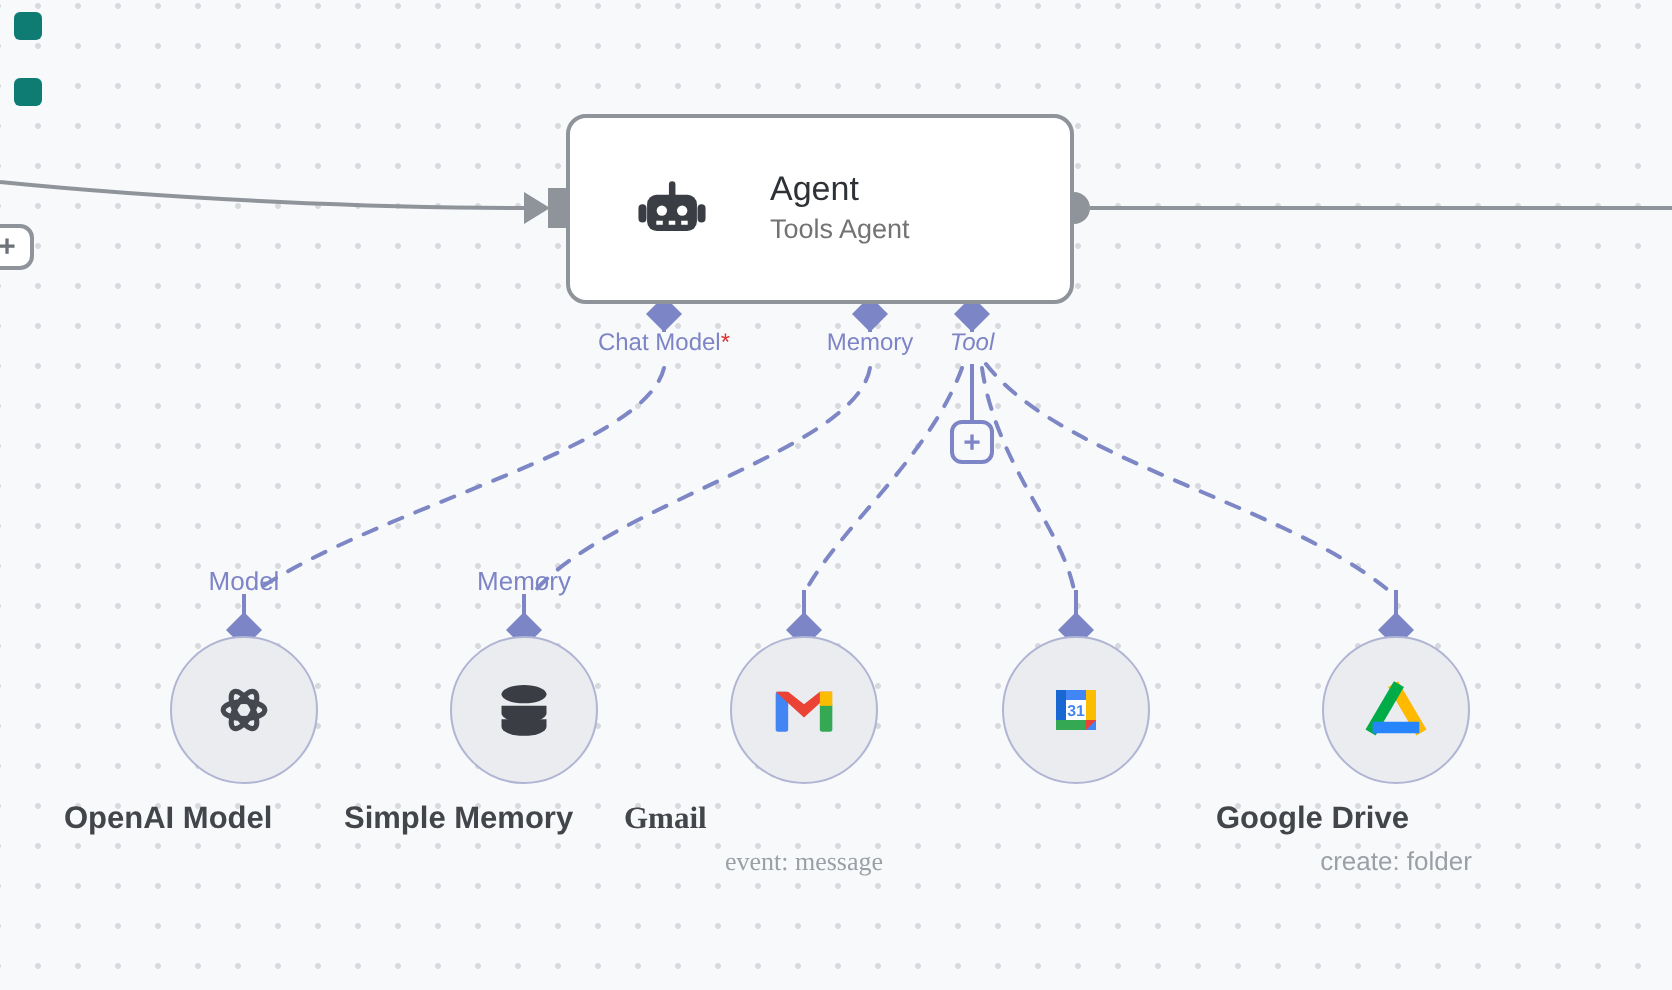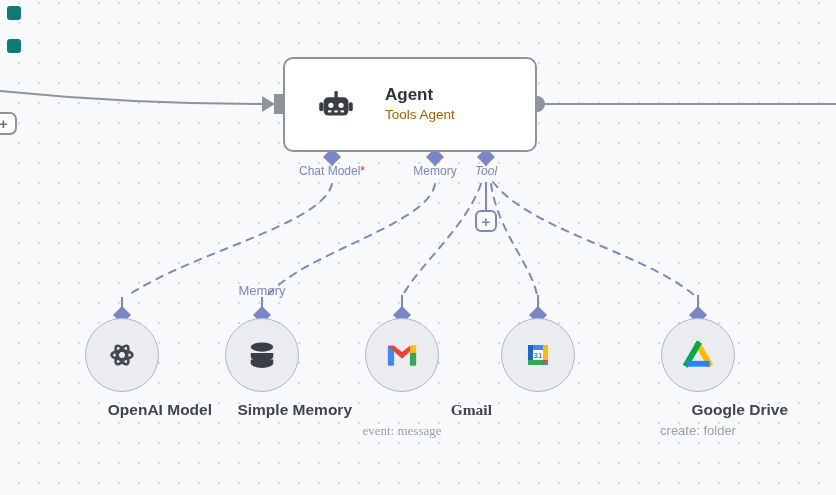--- a/index.html
+++ b/index.html
@@ -21,22 +21,22 @@
   .teal-chip{position:absolute;width:14px;height:14px;border-radius:3px;background:#0e7c72;}
 
   
   .agent-node{
     position:absolute;left:283px;top:57px;width:254px;height:95px;
     background:#ffffff;border:2px solid #8f949b;border-radius:10px;
     box-sizing:border-box;display:flex;align-items:center;
   }
   .agent-icon{margin-left:28px;flex:0 0 auto;}
   .agent-text{margin-left:26px;display:flex;flex-direction:column;gap:4px;}
-  .agent-title{font-size:17px;font-weight:bold;color:#2e3237;line-height:1.1;}
-  .agent-subtitle{font-size:13.5px;color:#a16207;line-height:1.1;}
+  .agent-title{font-size:17px;font-weight:normal;color:#2e3237;line-height:1.1;}
+  .agent-subtitle{font-size:13.5px;color:#737373;line-height:1.1;}
 
   
   .edge-plus{
     position:absolute;left:-10px;top:112px;width:27px;height:23px;
     background:#ffffff;border:2px solid #8f949b;border-radius:7px;
     box-sizing:border-box;color:#6d7277;font-size:15px;font-weight:bold;
     display:flex;align-items:center;justify-content:center;line-height:1;
   }
   
   .tool-plus{
@@ -56,21 +56,21 @@
   .sub-circle{
     position:absolute;left:43px;top:34px;width:74px;height:74px;border-radius:50%;
     background:#ebecf0;border:1.7px solid #b0b5d4;box-sizing:border-box;
     display:flex;align-items:center;justify-content:center;
   }
   .sub-port-label{
     position:absolute;left:0;top:0;width:160px;text-align:center;
     font-size:13px;color:#7d85c6;height:14px;line-height:14px;
   }
   .sub-name{
-    position:absolute;left:-10px;top:117px;width:180px;text-align:right;
+    position:absolute;left:-10px;top:117px;width:180px;text-align:left;
     font-size:15.5px;font-weight:600;color:#42454a;
   }
   .sub-op{
     position:absolute;left:-10px;top:139px;width:180px;text-align:center;
     font-size:13px;color:#9ba0a7;
   }
 </style>
 </head>
 <body>
 
@@ -155,20 +155,21 @@
   </div>
   <div class="port-label" style="left:431px;top:164px;font-style:italic;">
     <span>Tool</span>
   </div>
 
   <div class="tool-plus">
     <span>+</span>
   </div>
 
   <div class="sub-node" style="left:42px;">
+    <div class="sub-port-label">Model</div>
     <div class="sub-circle">
       <svg width="40" height="40" viewBox="0 0 48 48">
         <g fill="none" stroke="#45484e" stroke-width="3.1">
           <ellipse cx="24" cy="24" rx="12.5" ry="5.1"></ellipse>
           <ellipse cx="24" cy="24" rx="12.5" ry="5.1" transform="rotate(60 24 24)"></ellipse>
           <ellipse cx="24" cy="24" rx="12.5" ry="5.1" transform="rotate(120 24 24)"></ellipse>
         </g>
       </svg>
     </div>
     <div class="sub-name">OpenAI Model</div>

